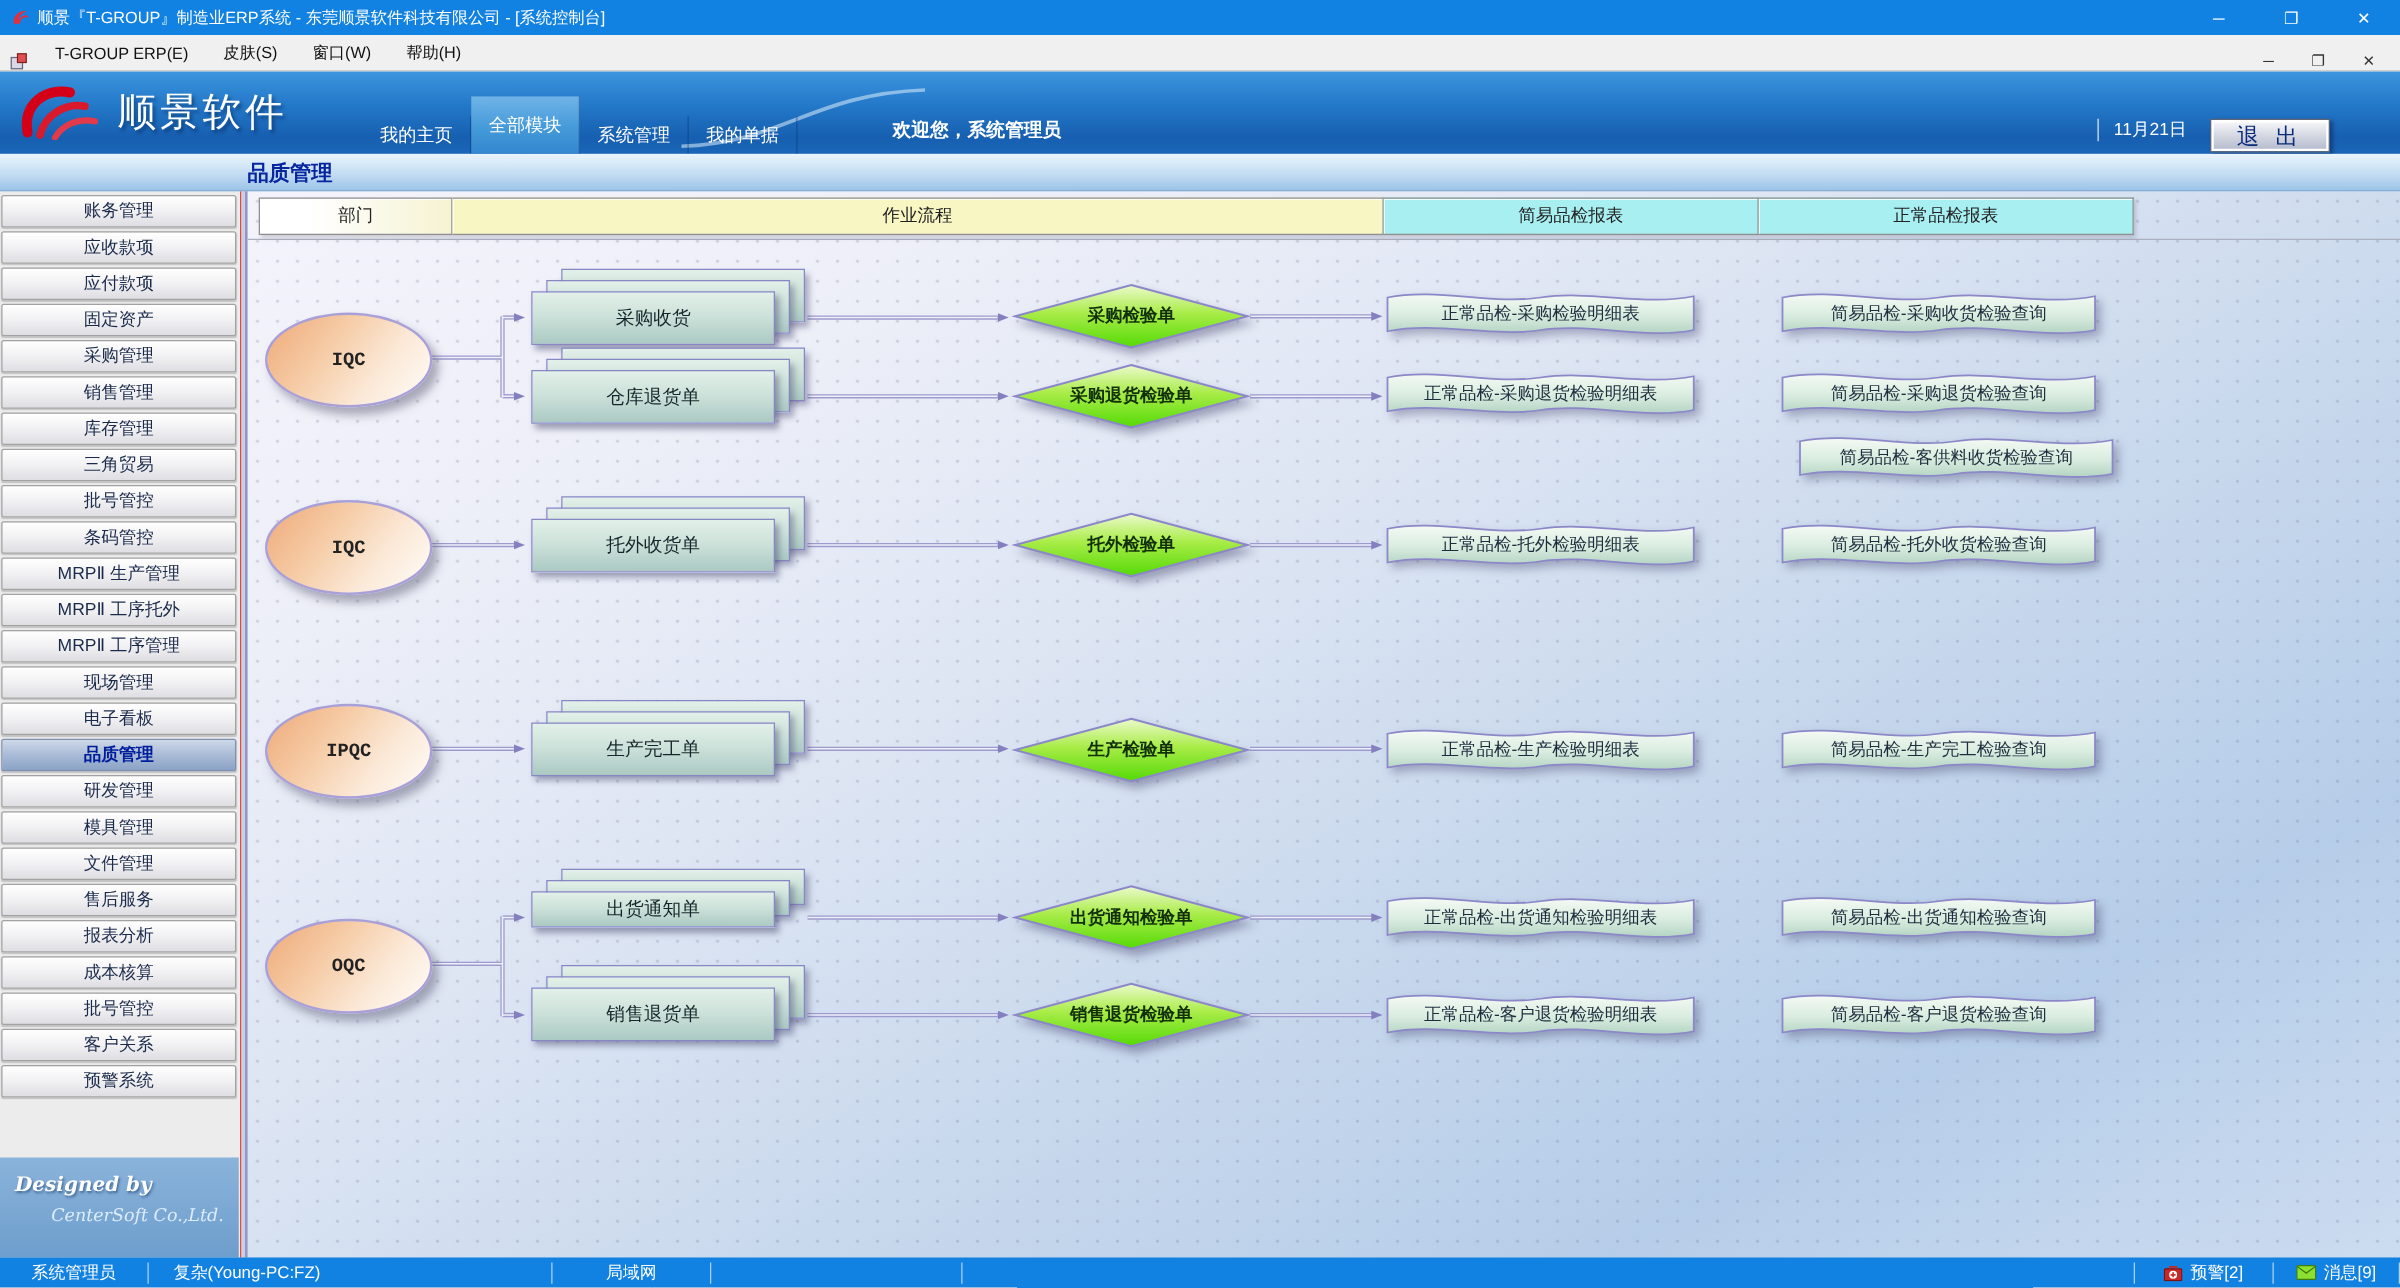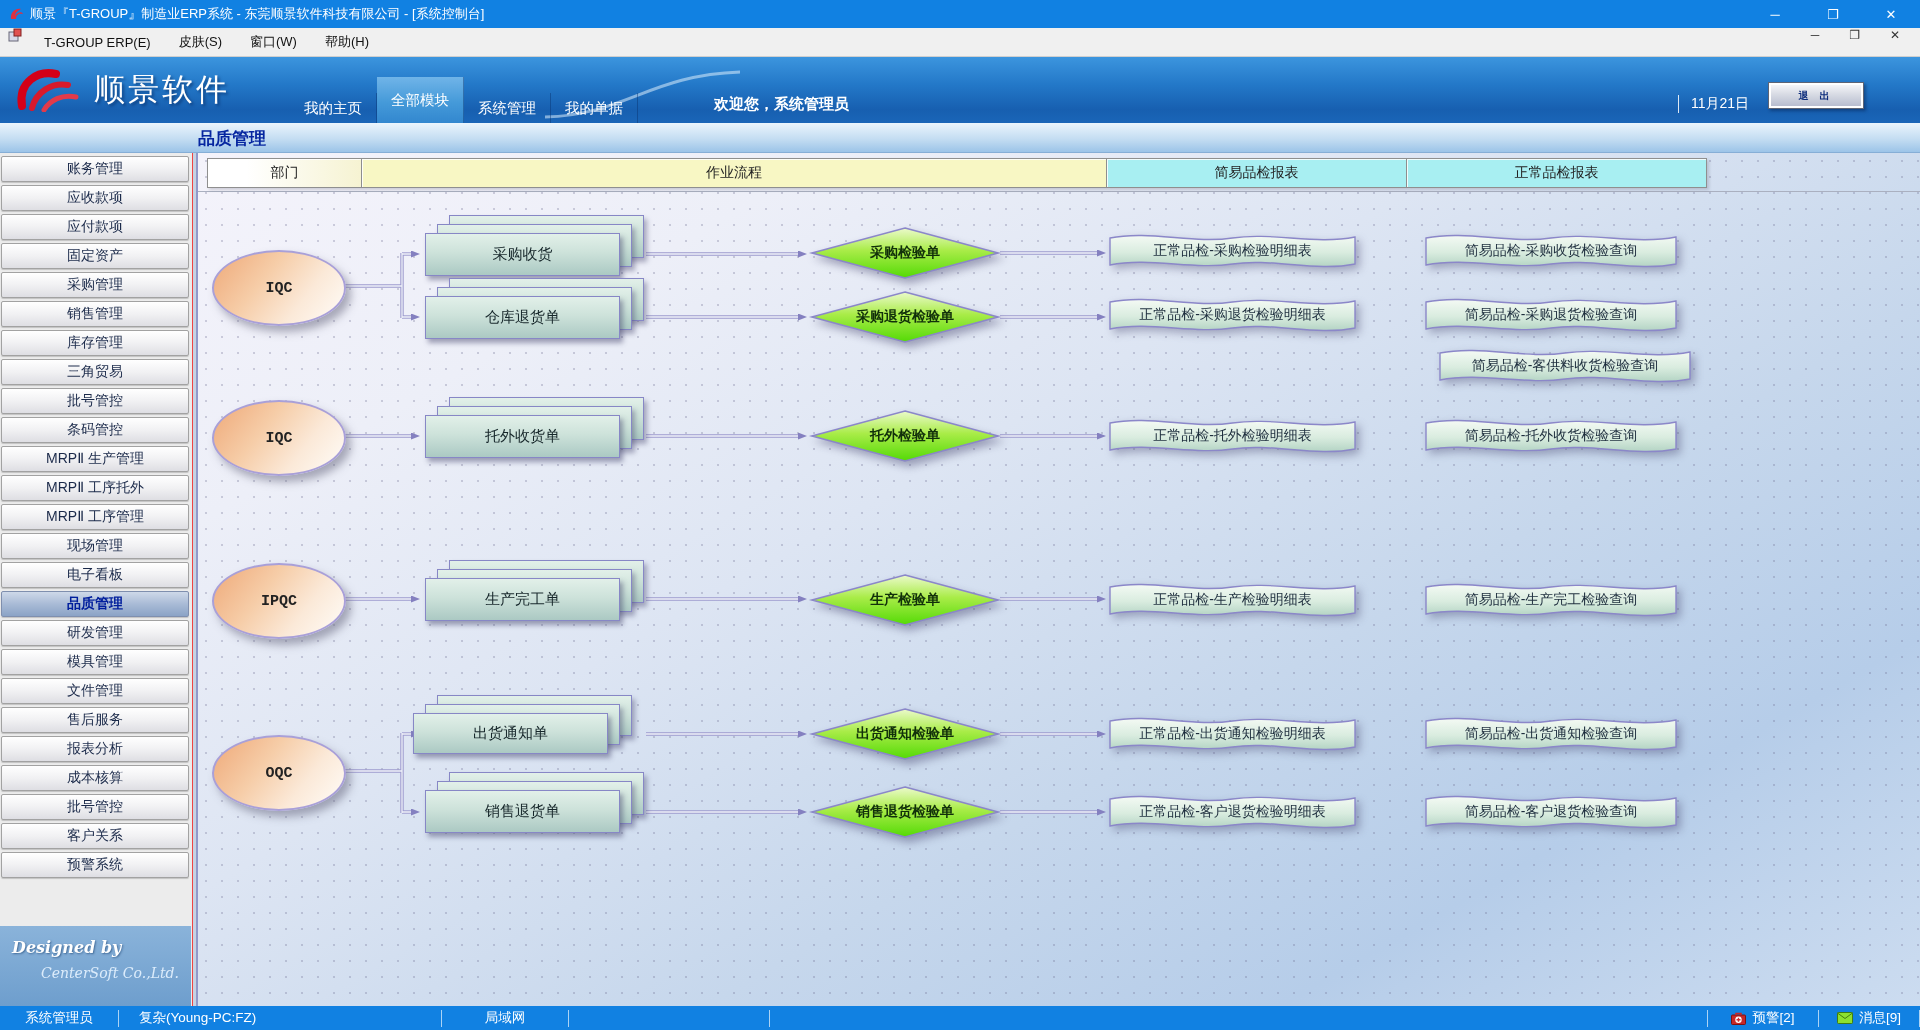--- a/index.html
+++ b/index.html
@@ -11,43 +11,43 @@
             display:flex;align-items:center;color:#fff;font-size:13px;z-index:10}
   .tb-icon{margin:0 6px 0 8px;display:flex}
   .tb-controls{position:absolute;right:0;top:0;height:28px;display:flex}
   .tb-btn{width:58px;height:28px;display:flex;align-items:center;justify-content:center;font-size:13px}
   .glyph-min::before{content:"─"}
   .glyph-restore::before{content:"❐"}
   .glyph-close::before{content:"✕"}
 
   
   .menubar{position:absolute;left:0;top:28px;width:100%;height:28px;background:#f0f0f0;
-           border-bottom:1px solid #cfcfcf;display:flex;align-items:flex-start;font-size:13px;color:#111;z-index:10}
+           border-bottom:1px solid #cfcfcf;display:flex;align-items:flex-end;font-size:13px;color:#111;z-index:10}
   .menu-icon{margin:0 8px 0 8px;display:flex}
   .menu-item{padding:0 14px;height:100%;display:flex;align-items:center;cursor:default}
   .mdi-controls{margin-left:auto;display:flex;gap:30px;margin-right:20px;color:#333;font-size:12px}
 
   
   .header{position:absolute;left:0;top:57px;width:100%;height:66px;overflow:hidden;z-index:9;
           background:linear-gradient(180deg,#3c95de 0%,#2378c8 42%,#175fb0 80%,#1a66b8 100%)}
   .logo-mark{position:absolute;left:14px;top:9px}
   .brand{position:absolute;left:94px;top:12px;font-size:31px;font-weight:normal;color:#fff;
          letter-spacing:3px;text-shadow:2px 2px 3px rgba(0,30,80,.55)}
   .hdr-curve{position:absolute;left:545px;top:10px;opacity:.55}
   .tabs{position:absolute;left:290px;bottom:0;display:flex;align-items:flex-end;height:66px}
   .tab{width:87px;height:30px;display:flex;align-items:center;justify-content:center;color:#fff;
        font-size:14.5px;border-right:1px solid rgba(8,50,110,.45);cursor:pointer;box-sizing:border-box}
   .tab.active{height:46px;background:linear-gradient(180deg,#70b4e8 0%,#459ad9 55%,#3287cf 100%)}
   .welcome{position:absolute;left:714px;bottom:9px;color:#fff;font-weight:bold;font-size:15px}
   .hdr-date{position:absolute;left:1678px;bottom:10px;color:#fff;font-size:14px;padding-left:12px;
             border-left:1px solid rgba(255,255,255,.85)}
-  .exit-btn{position:absolute;left:1768px;bottom:14px;width:94px;height:25px;cursor:pointer;
+  .exit-btn{position:absolute;left:1768px;bottom:1px;width:94px;height:25px;cursor:pointer;
             background:linear-gradient(180deg,#fbfbfd,#d8dbe4 45%,#b2b8cc);
             border:1px solid #5d6475;box-shadow:inset 0 0 0 2px #fff,2px 2px 3px rgba(0,20,60,.4);
-            color:#0a2a7a;font-weight:bold;font-size:10px;letter-spacing:4px;
+            color:#0a2a7a;font-weight:normal;font-size:18px;letter-spacing:4px;
             display:flex;align-items:center;justify-content:center}
 
   
   .subheader{position:absolute;left:0;top:123px;width:100%;height:30px;z-index:8;
              background:linear-gradient(180deg,#eaf5fd 0%,#c4ddf2 55%,#9cc4e8 100%);
              border-bottom:1px solid #86aed6;box-sizing:border-box}
   .page-title{position:absolute;left:198px;top:4px;font-size:17px;font-weight:bold;color:#0626a0}
 
   
   .sidebar{position:absolute;left:0;top:153px;width:193px;height:853px;background:#ececec;
@@ -441,21 +441,21 @@
   <div class="tape" style="left:1228px;top:426px;width:250px;height:42px">
       <svg viewBox="0 0 250 42" preserveAspectRatio="none">
         <path d="M0,8 C40,0 85,14 125,8 C165,2 210,15 250,7 L250,34 C210,42 165,28 125,34 C85,40 40,27 0,35 Z"></path>
       </svg>
       <span>简易品检-生产完工检验查询</span>
     </div>
 
   <div class="node ellipse" style="left:14px;top:582px;width:130px;height:72px">
       <span>OQC</span>
     </div>
-  <div class="stack" style="left:215px;top:560px;width:195px;height:41px">
+  <div class="stack" style="left:227px;top:560px;width:195px;height:29px">
       <i class="l3"></i>
       <i class="l2"></i>
       <span class="box">出货通知单</span>
     </div>
   <div class="stack" style="left:227px;top:637px;width:195px;height:43px">
       <i class="l3"></i>
       <i class="l2"></i>
       <span class="box">销售退货单</span>
     </div>
   <div class="dia" style="left:612px;top:555px;width:190px;height:52px">

